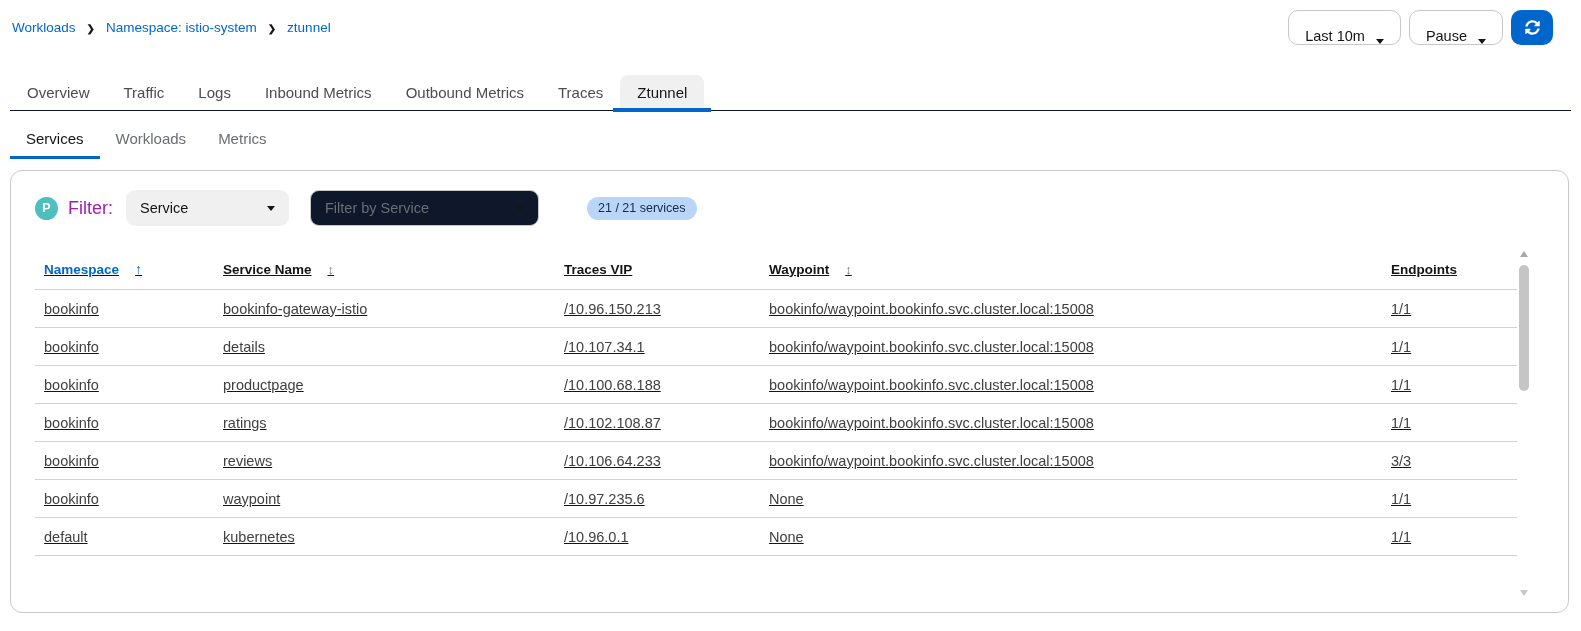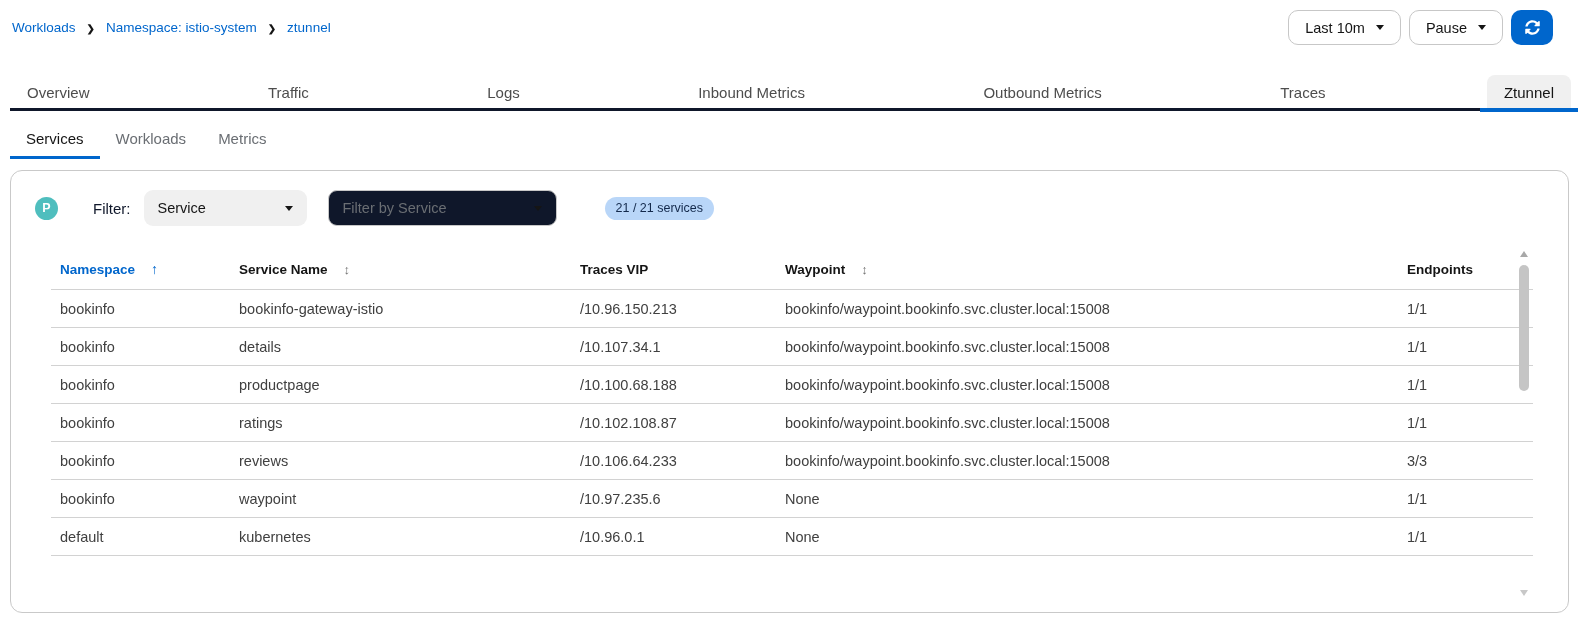--- a/index.html
+++ b/index.html
@@ -12,52 +12,52 @@
   }
   a { text-decoration:none; }
 
   
   .breadcrumb { position:absolute; top:20px; left:12px; display:flex; align-items:center; font-size:13.5px; }
   .breadcrumb a { color:var(--accent); cursor:pointer; }
   .crumb-sep { margin:0 11px; color:#151515; font-size:10px; font-weight:bold; transform:translateY(0.5px); }
 
   
   .top-controls { position:absolute; top:10px; right:28px; display:flex; align-items:center; gap:8px; }
-  .pf-btn { height:35px; background:#fff; border:1px solid #c7c7c7; border-radius:10px; display:flex; align-items:center; gap:11px; padding:0 16px; font-size:14.5px; color:#151515; cursor:pointer; font-family:inherit; }
+  .pf-btn { height:35px; background:#fff; border:1px solid #c7c7c7; border-radius:10px; display:flex; align-items:flex-end; gap:11px; padding:0 16px; font-size:14.5px; color:#151515; cursor:pointer; font-family:inherit; }
   .caret { width:0; height:0; border-left:4.5px solid transparent; border-right:4.5px solid transparent; border-top:5.5px solid #151515; display:inline-block; }
   .refresh-btn { width:42px; height:35px; background:var(--accent); border:none; border-radius:10px; display:flex; align-items:center; justify-content:center; cursor:pointer; }
   .refresh-btn svg { width:15px; height:15px; fill:#ffffff; }
 
   
-  .tabs { position:absolute; top:75px; left:10px; right:10px; height:36px; border-bottom:3px solid #0f172a; display:flex; list-style:none;justify-content:space-between; }
+  .tabs { position:absolute; top:75px; left:10px; right:10px; height:36px; border-bottom:1px solid #0f172a; display:flex; list-style:none; }
   .tab { position:relative; height:36px; line-height:35px; padding:0 17px; font-size:15px; color:#4d4d4d; cursor:pointer; }
   .tab.active { color:#151515; background:#f0f0f0; border-radius:8px 8px 0 0; }
   .tab.active::after { content:""; position:absolute; left:-7px; right:-7px; bottom:-1px; height:4px; background:var(--accent); }
 
   
   .subtabs { position:absolute; top:122px; left:10px; height:36px; display:flex; list-style:none; }
   .subtab { position:relative; height:36px; line-height:34px; padding:0 16px; font-size:15px; color:#6a6e73; cursor:pointer; }
   .subtab.active { color:#151515; }
   .subtab.active::after { content:""; position:absolute; left:0; right:0; bottom:-1px; height:3px; background:var(--accent); }
 
   
   .card { position:absolute; top:170px; left:10px; width:1559px; height:443px; background:#fff; border:1px solid #c9c9c9; border-radius:12px; }
 
   
   .card-toolbar { position:absolute; top:19px; left:24px; display:flex; align-items:center; }
   .pod-badge { width:23px; height:23px; border-radius:50%; background:var(--pod-badge-bg); color:#fff; font-size:12.5px; font-weight:bold; display:flex; align-items:center; justify-content:center; }
   .pod-select { margin-left:9px; height:36px; min-width:146px; background:#fff; border:1px solid #c7c7c7; border-radius:9px; display:flex; align-items:center; justify-content:space-between; gap:12px; padding:0 13px; font-size:14.5px; color:#151515; cursor:pointer; font-family:inherit; }
-  .filter-label { margin-left:35px; font-size:15px; color:#0f172a; }
+  .filter-label { margin-left:10px; font-size:18px; color:#a21caf; }
   .type-select { margin-left:13px; height:36px; width:163px; background:#f0f0f0; border:none; border-radius:9px; display:flex; align-items:center; justify-content:space-between; padding:0 14px; font-size:14.5px; color:#151515; cursor:pointer; font-family:inherit; }
   .filter-input { margin-left:21px; height:36px; width:229px; background:#0f172a; border:1px solid #c7c7c7; border-radius:9px; display:flex; align-items:center; justify-content:space-between; padding:0 14px; cursor:text; }
   .filter-input .ph { font-size:14.5px; color:#6a6e73; }
   .count-badge { margin-left:48px; height:23px; padding:0 11px; border-radius:12px; background:var(--count-badge-bg); color:var(--count-badge-text); font-size:12.5px; display:flex; align-items:center; }
 
   
-  .table-wrap { position:absolute; top:82px; left:40px; width:1482px; }
+  .table-wrap { position:absolute; top:82px; left:24px; width:1482px;text-decoration:underline; }
   table { border-collapse:collapse; width:100%; table-layout:fixed; }
   col.c1{width:179px;} col.c2{width:341px;} col.c3{width:205px;} col.c4{width:622px;} col.c5{width:135px;}
   th { text-align:left; font-size:13.5px; font-weight:bold; color:#151515; padding:8px 9px 12px 9px; }
   th.sorted { color:var(--accent); cursor:pointer; }
   th .sort-asc { color:var(--accent); font-size:14px; margin-left:16px; font-weight:bold; }
   th .sort-both { color:#707070; font-size:13px; margin-left:16px; font-weight:normal; }
   td { font-size:14.5px; color:#404040; padding:0 9px; height:38px; border-top:1px solid #d2d2d2; }
   tbody tr:last-child td { border-bottom:1px solid #d2d2d2; }
 
   

